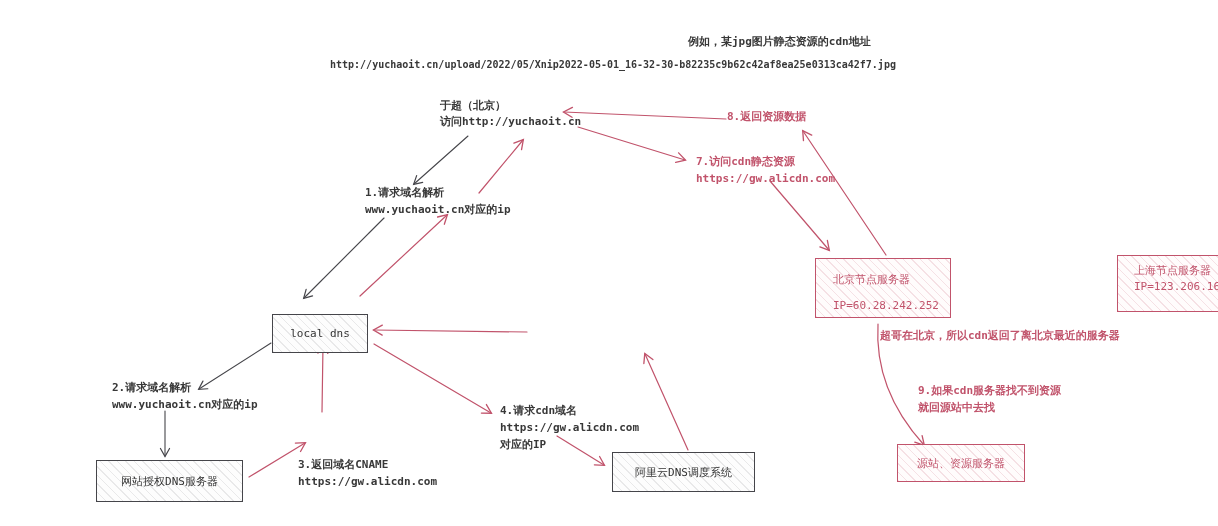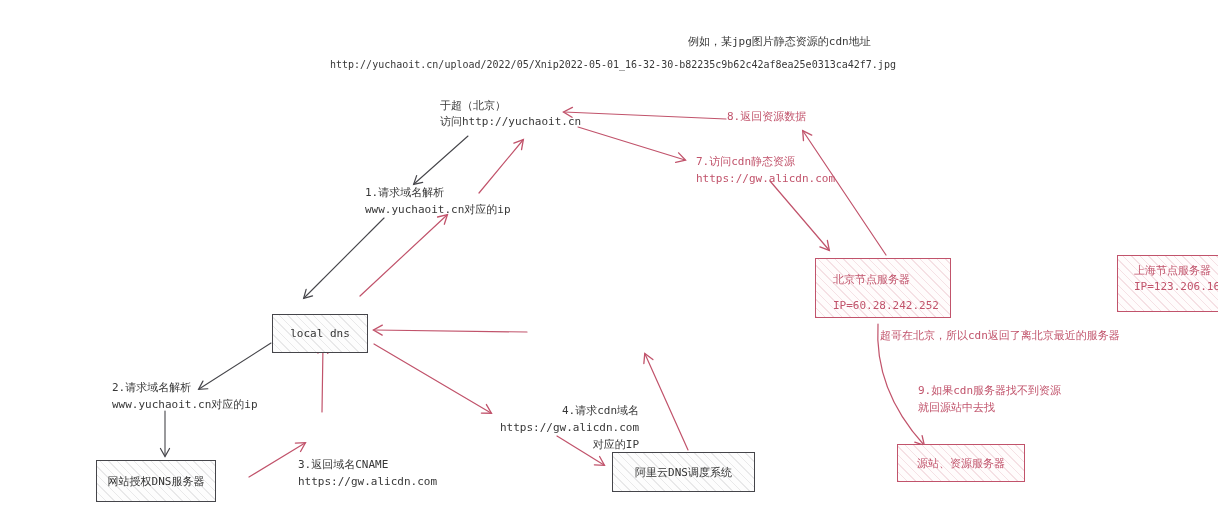--- a/index.html
+++ b/index.html
@@ -1,21 +1,21 @@
 <!DOCTYPE html>
 <html><head>
 <meta charset="utf-8">
 <style>
   html,body{margin:0;padding:0;background:#ffffff;}
   .canvas{
     position:relative;width:1218px;height:526px;background:#ffffff;
     font-family:"DejaVu Sans Mono","DejaVu Sans",monospace;overflow:hidden;
   }
   .arrows{position:absolute;left:0;top:0;width:1218px;height:526px;}
-  .txt{position:absolute;font-size:11px;line-height:17px;color:#383838;white-space:nowrap;}
+  .txt{position:absolute;font-size:11px;line-height:17px;color:#383838;white-space:nowrap;font-weight:bold;}
   .txt.tight{line-height:16px;}
   .pink{color:#c1536b;}
   .box{
     position:absolute;box-sizing:border-box;font-size:11px;color:#333333;
     border:1.5px solid #45454a;
     background:repeating-linear-gradient(45deg, rgba(110,110,115,0.14) 0 1px, transparent 1px 6px), #fdfdfd;
   }
   .box.flexc{display:flex;align-items:center;justify-content:center;}
   .box.pinkbox{
     border-color:#c1536b;color:#c1536b;
@@ -77,21 +77,21 @@
     <div>www.yuchaoit.cn对应的ip</div>
   </div>
   <div class="txt" style="left:112px;top:379px;">
     <div>2.请求域名解析</div>
     <div>www.yuchaoit.cn对应的ip</div>
   </div>
   <div class="txt" style="left:298px;top:413px;margin-top:43px;">
     <div>3.返回域名CNAME</div>
     <div>https://gw.alicdn.com</div>
   </div>
-  <div class="txt" style="left:500px;top:402px;text-align:right;">
+  <div class="txt" style="left:500px;top:402px;">
     <div>4.请求cdn域名</div>
     <div>https://gw.alicdn.com</div>
     <div>对应的IP</div>
   </div>
 
   <div class="txt pink" style="left:696px;top:153px;">
     <div>7.访问cdn静态资源</div>
     <div>https://gw.alicdn.com</div>
   </div>
   <div class="txt pink" style="left:727px;top:108px;">
@@ -102,21 +102,21 @@
     <div>就回源站中去找</div>
   </div>
   <div class="txt pink" style="left:880px;top:327px;">
     <div>超哥在北京，所以cdn返回了离北京最近的服务器</div>
   </div>
 
   <div class="box flexc mono" style="left:272px;top:314px;width:96px;height:39px;">
     <span>local dns</span>
   </div>
 
-  <div class="box flexc" style="left:96px;top:460px;width:120px;height:42px;">
+  <div class="box flexc" style="left:96px;top:460px;width:147px;height:42px;">
     <span>网站授权DNS服务器</span>
   </div>
 
   <div class="box flexc" style="left:612px;top:452px;width:143px;height:40px;">
     <span>阿里云DNS调度系统</span>
   </div>
 
   <div class="box pinkbox" style="left:815px;top:258px;width:136px;height:60px;padding:8px 0 16px 17px;line-height:26px;">
     <div>北京节点服务器</div>
     <div>IP=60.28.242.252</div>

